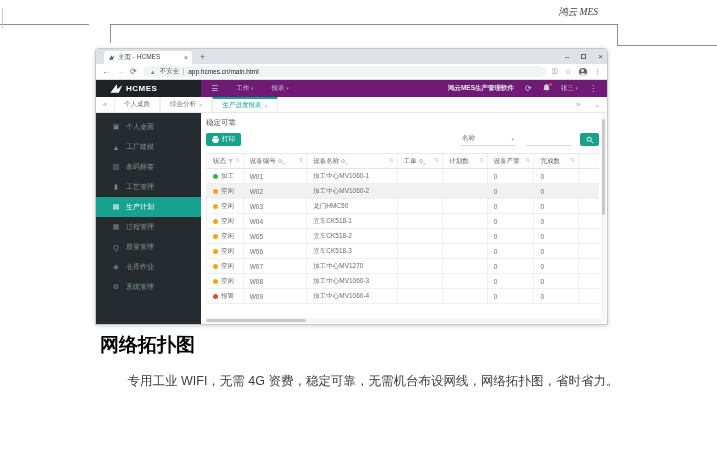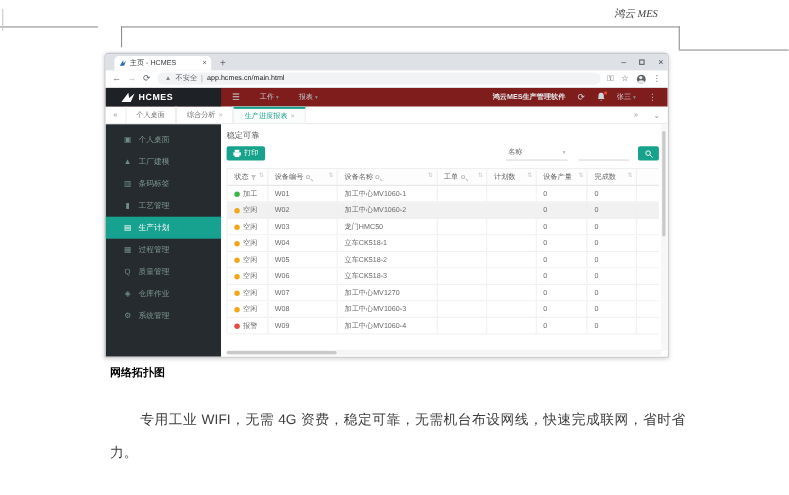--- a/index.html
+++ b/index.html
@@ -37,21 +37,21 @@
   .urlpill .sep { width:1px; height:7px; background:#c6c8ca; }
   .urlpill .url { font-size:6.5px; color:#202124; }
   .addr-ic { display:flex; align-items:center; gap:7px; }
   .addr-ic span { font-size:7.5px; color:#5f6368; line-height:1; }
   .avatar { width:8px; height:8px; border-radius:50%; background:#5f6368; position:relative; overflow:hidden; }
   .avatar:before { content:""; position:absolute; left:2.5px; top:1.5px; width:3px; height:3px; border-radius:50%; background:#e8eaed; }
   .avatar:after { content:""; position:absolute; left:1px; top:5px; width:6px; height:4px; border-radius:50% 50% 0 0; background:#e8eaed; }
 
   
   .app { height:246px; display:flex; flex-direction:column; }
-  .topbar { height:17px; background:#7f1d1d; display:flex; align-items:center; flex:0 0 17px; }
+  .topbar { height:17px; background:#701a75; display:flex; align-items:center; flex:0 0 17px; }
   .logo { width:105px; height:100%; display:flex; align-items:center; padding-left:13px; gap:3px; background:#1e2226; }
   .logo .brand { color:#fff; font-size:8px; font-weight:bold; letter-spacing:.5px; }
   .tb-item { color:#c7ccd1; font-size:6.5px; margin-left:18px; }
   .tb-item .car { font-size:5px; color:#8a9095; }
   .hamb { color:#c7ccd1; font-size:8px; margin-left:10px; line-height:1; }
   .tb-right { margin-left:auto; display:flex; align-items:center; gap:11px; padding-right:10px; }
   .company { color:#e6e9eb; font-size:6.5px; font-weight:bold; }
   .tb-ic { color:#cfd4d8; font-size:8px; line-height:1; position:relative; }
   .belldot { position:absolute; right:-2px; top:-1px; width:3px; height:3px; border-radius:50%; background:#e8442e; }
   .user { color:#d6dadd; font-size:6.5px; }
@@ -94,21 +94,21 @@
   .sort { color:#c9c9c9; font-size:5.5px; line-height:1; margin-left:auto; margin-right:3px; }
   .mag { width:4px; height:4px; border:1px solid #c0c0c0; border-radius:50%; position:relative; display:inline-block; }
   .mag:after { content:""; position:absolute; left:3px; top:3px; width:2.5px; height:1px; background:#c0c0c0; transform:rotate(45deg); }
 
   .vscroll { position:absolute; right:1px; top:0; width:5px; height:206px; background:#f7f7f7; }
   .vthumb { position:absolute; left:1px; top:6px; width:3px; height:96px; background:#c9c9c9; border-radius:2px; }
   .hscroll { position:absolute; left:5px; bottom:3px; width:395px; height:5px; background:#f5f5f5; }
   .hthumb { position:absolute; left:0; top:1px; width:100px; height:3px; background:#c9c9c9; border-radius:2px; }
 
   
-  .sec-heading { position:absolute; left:100px; top:332px; font-size:10px; font-weight:bold; color:#000; }
+  .sec-heading { position:absolute; left:100px; top:332px; font-size:19px; font-weight:bold; color:#000; }
   .body-para { position:absolute; left:100px; top:366px; width:523px; font-size:12.5px; color:#3d3d3d; line-height:30px; text-align:justify; text-indent:2.2em; }
 </style>
 </head>
 <body>
 
 <div class="doc-header-title">鸿云 MES</div>
 <div class="rule r1"></div>
 <div class="rule r2"></div>
 <div class="rule r3"></div>
 <div class="rule r4"></div>
@@ -422,13 +422,13 @@
           </div>
         <div class="hscroll">
             <div class="hthumb"></div>
           </div>
       </div>
     </div>
   </div>
 </div>
 
 <div class="sec-heading">网络拓扑图</div>
-<div class="body-para">专用工业 WIFI，无需 4G 资费，稳定可靠，无需机台布设网线，快速完成联网，省时省力。</div>
+<div class="body-para">专用工业 WIFI，无需 4G 资费，稳定可靠，无需机台布设网线，网络拓扑图，省时省力。</div>
 
 </body></html>

